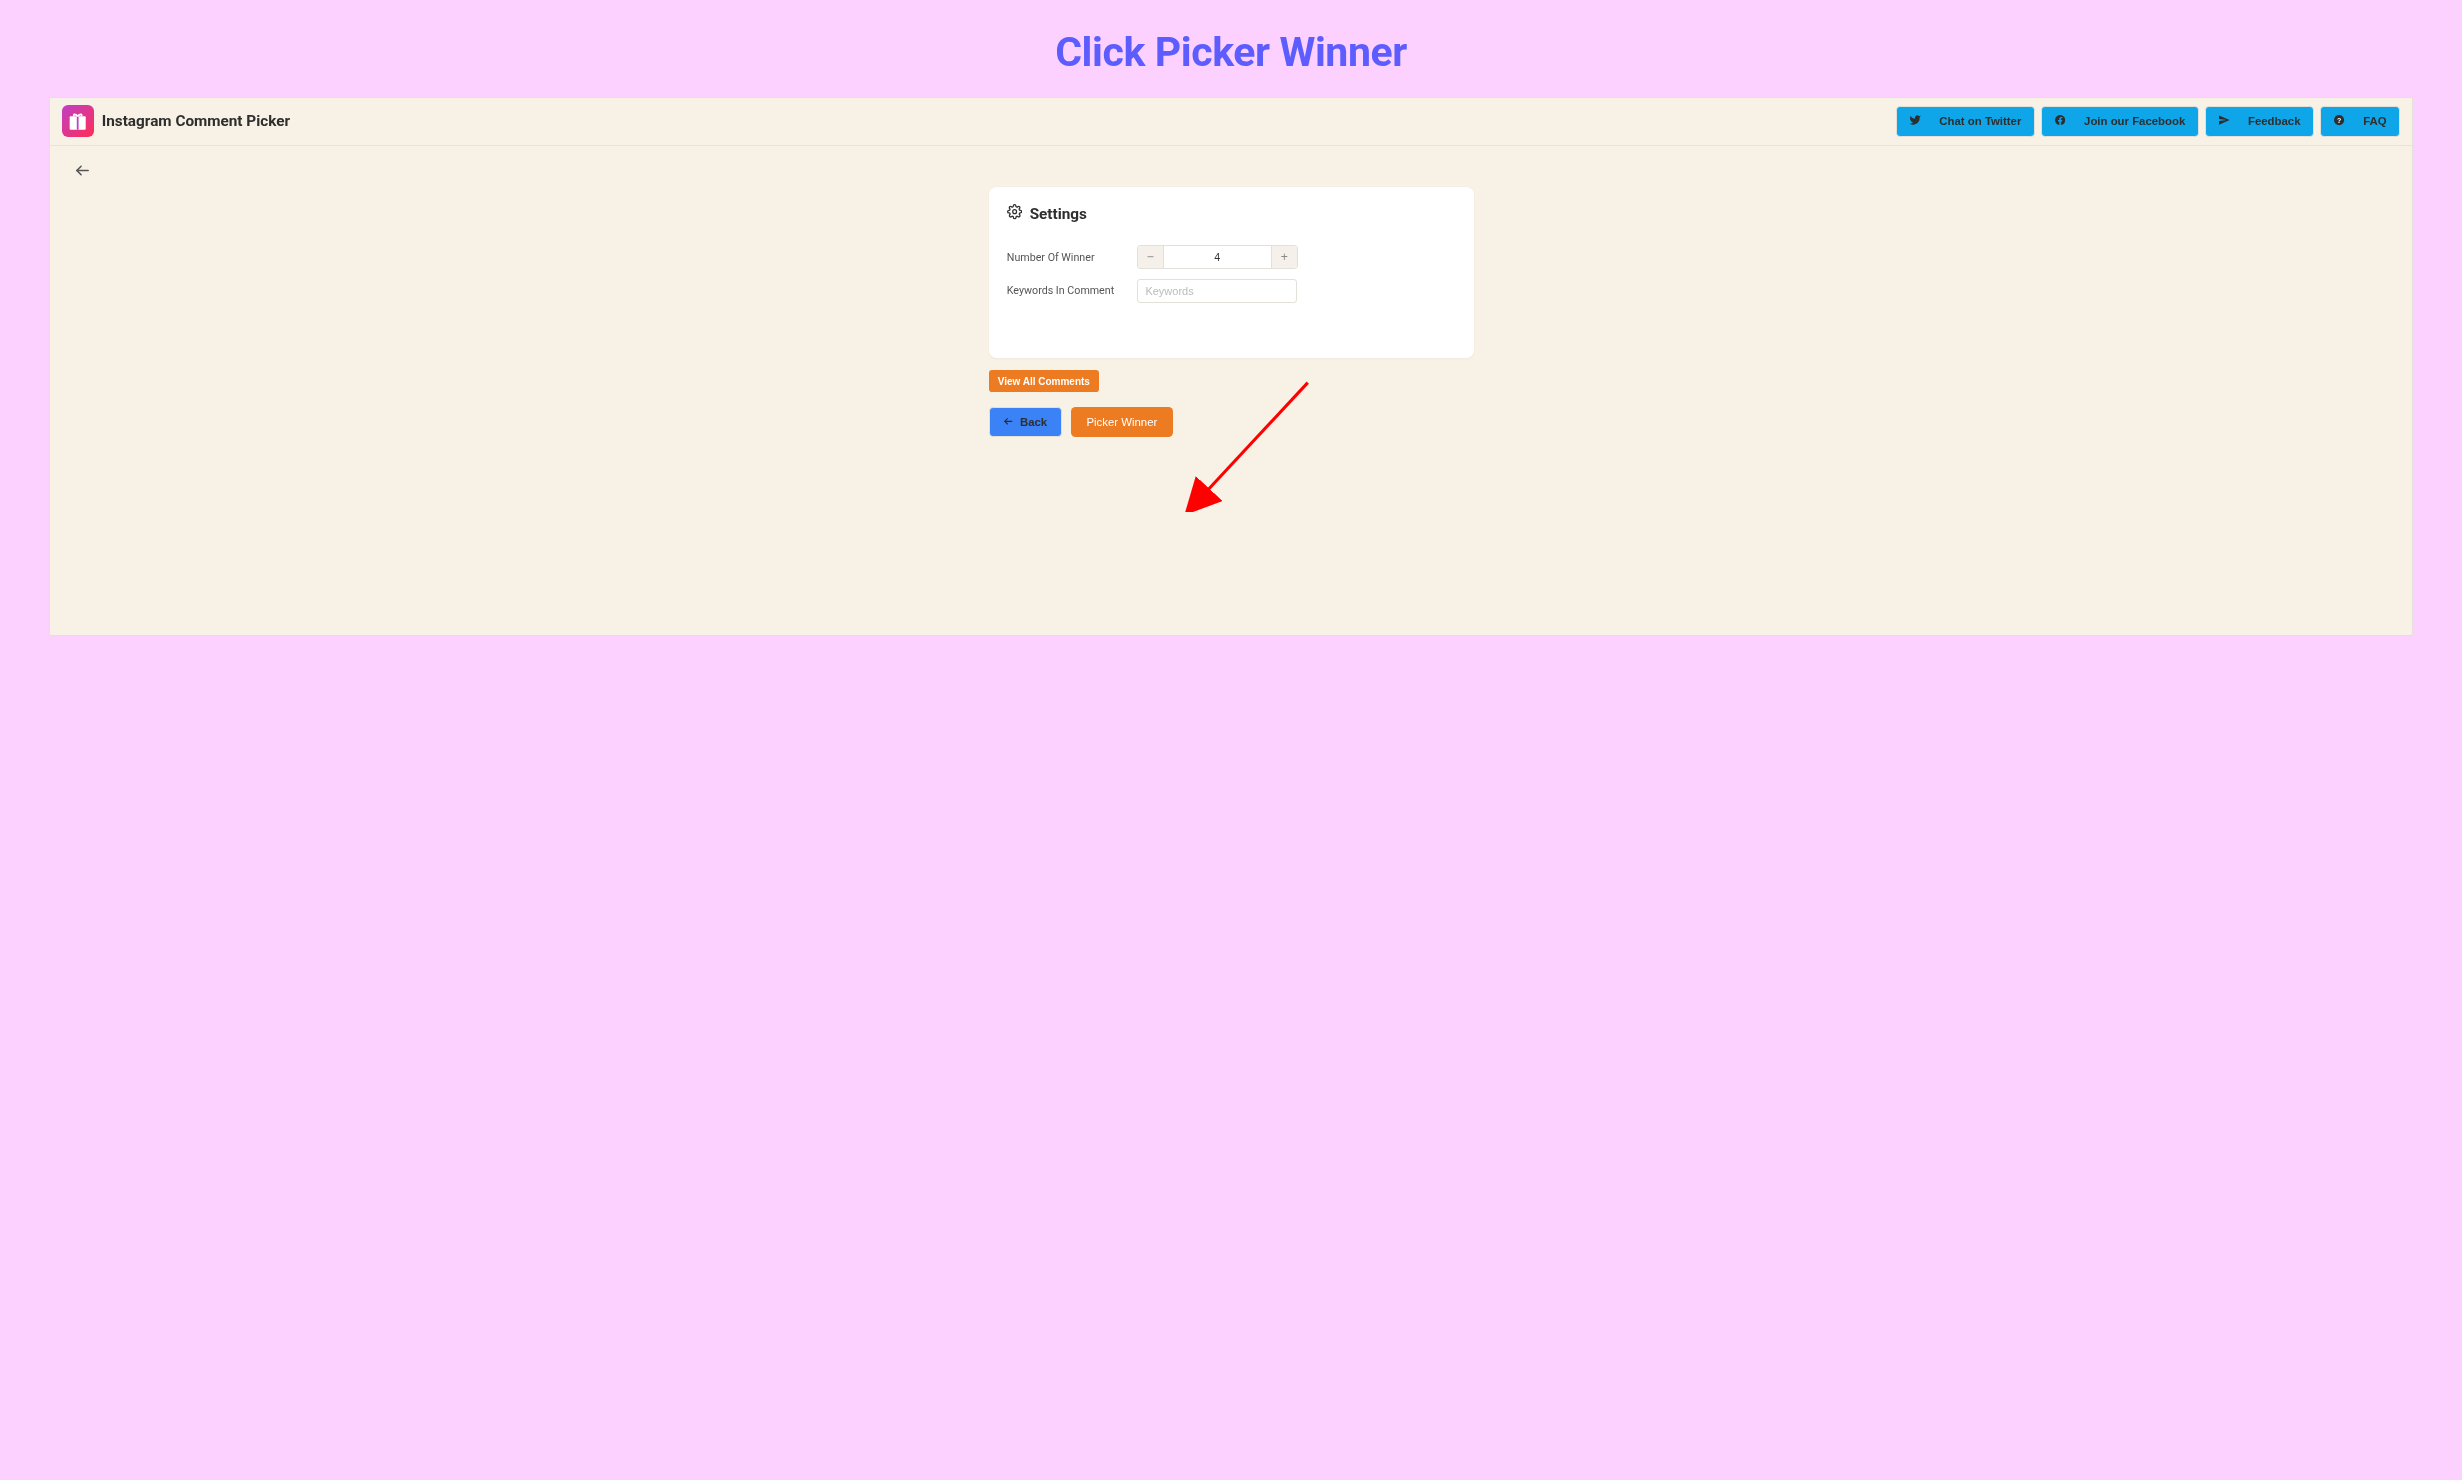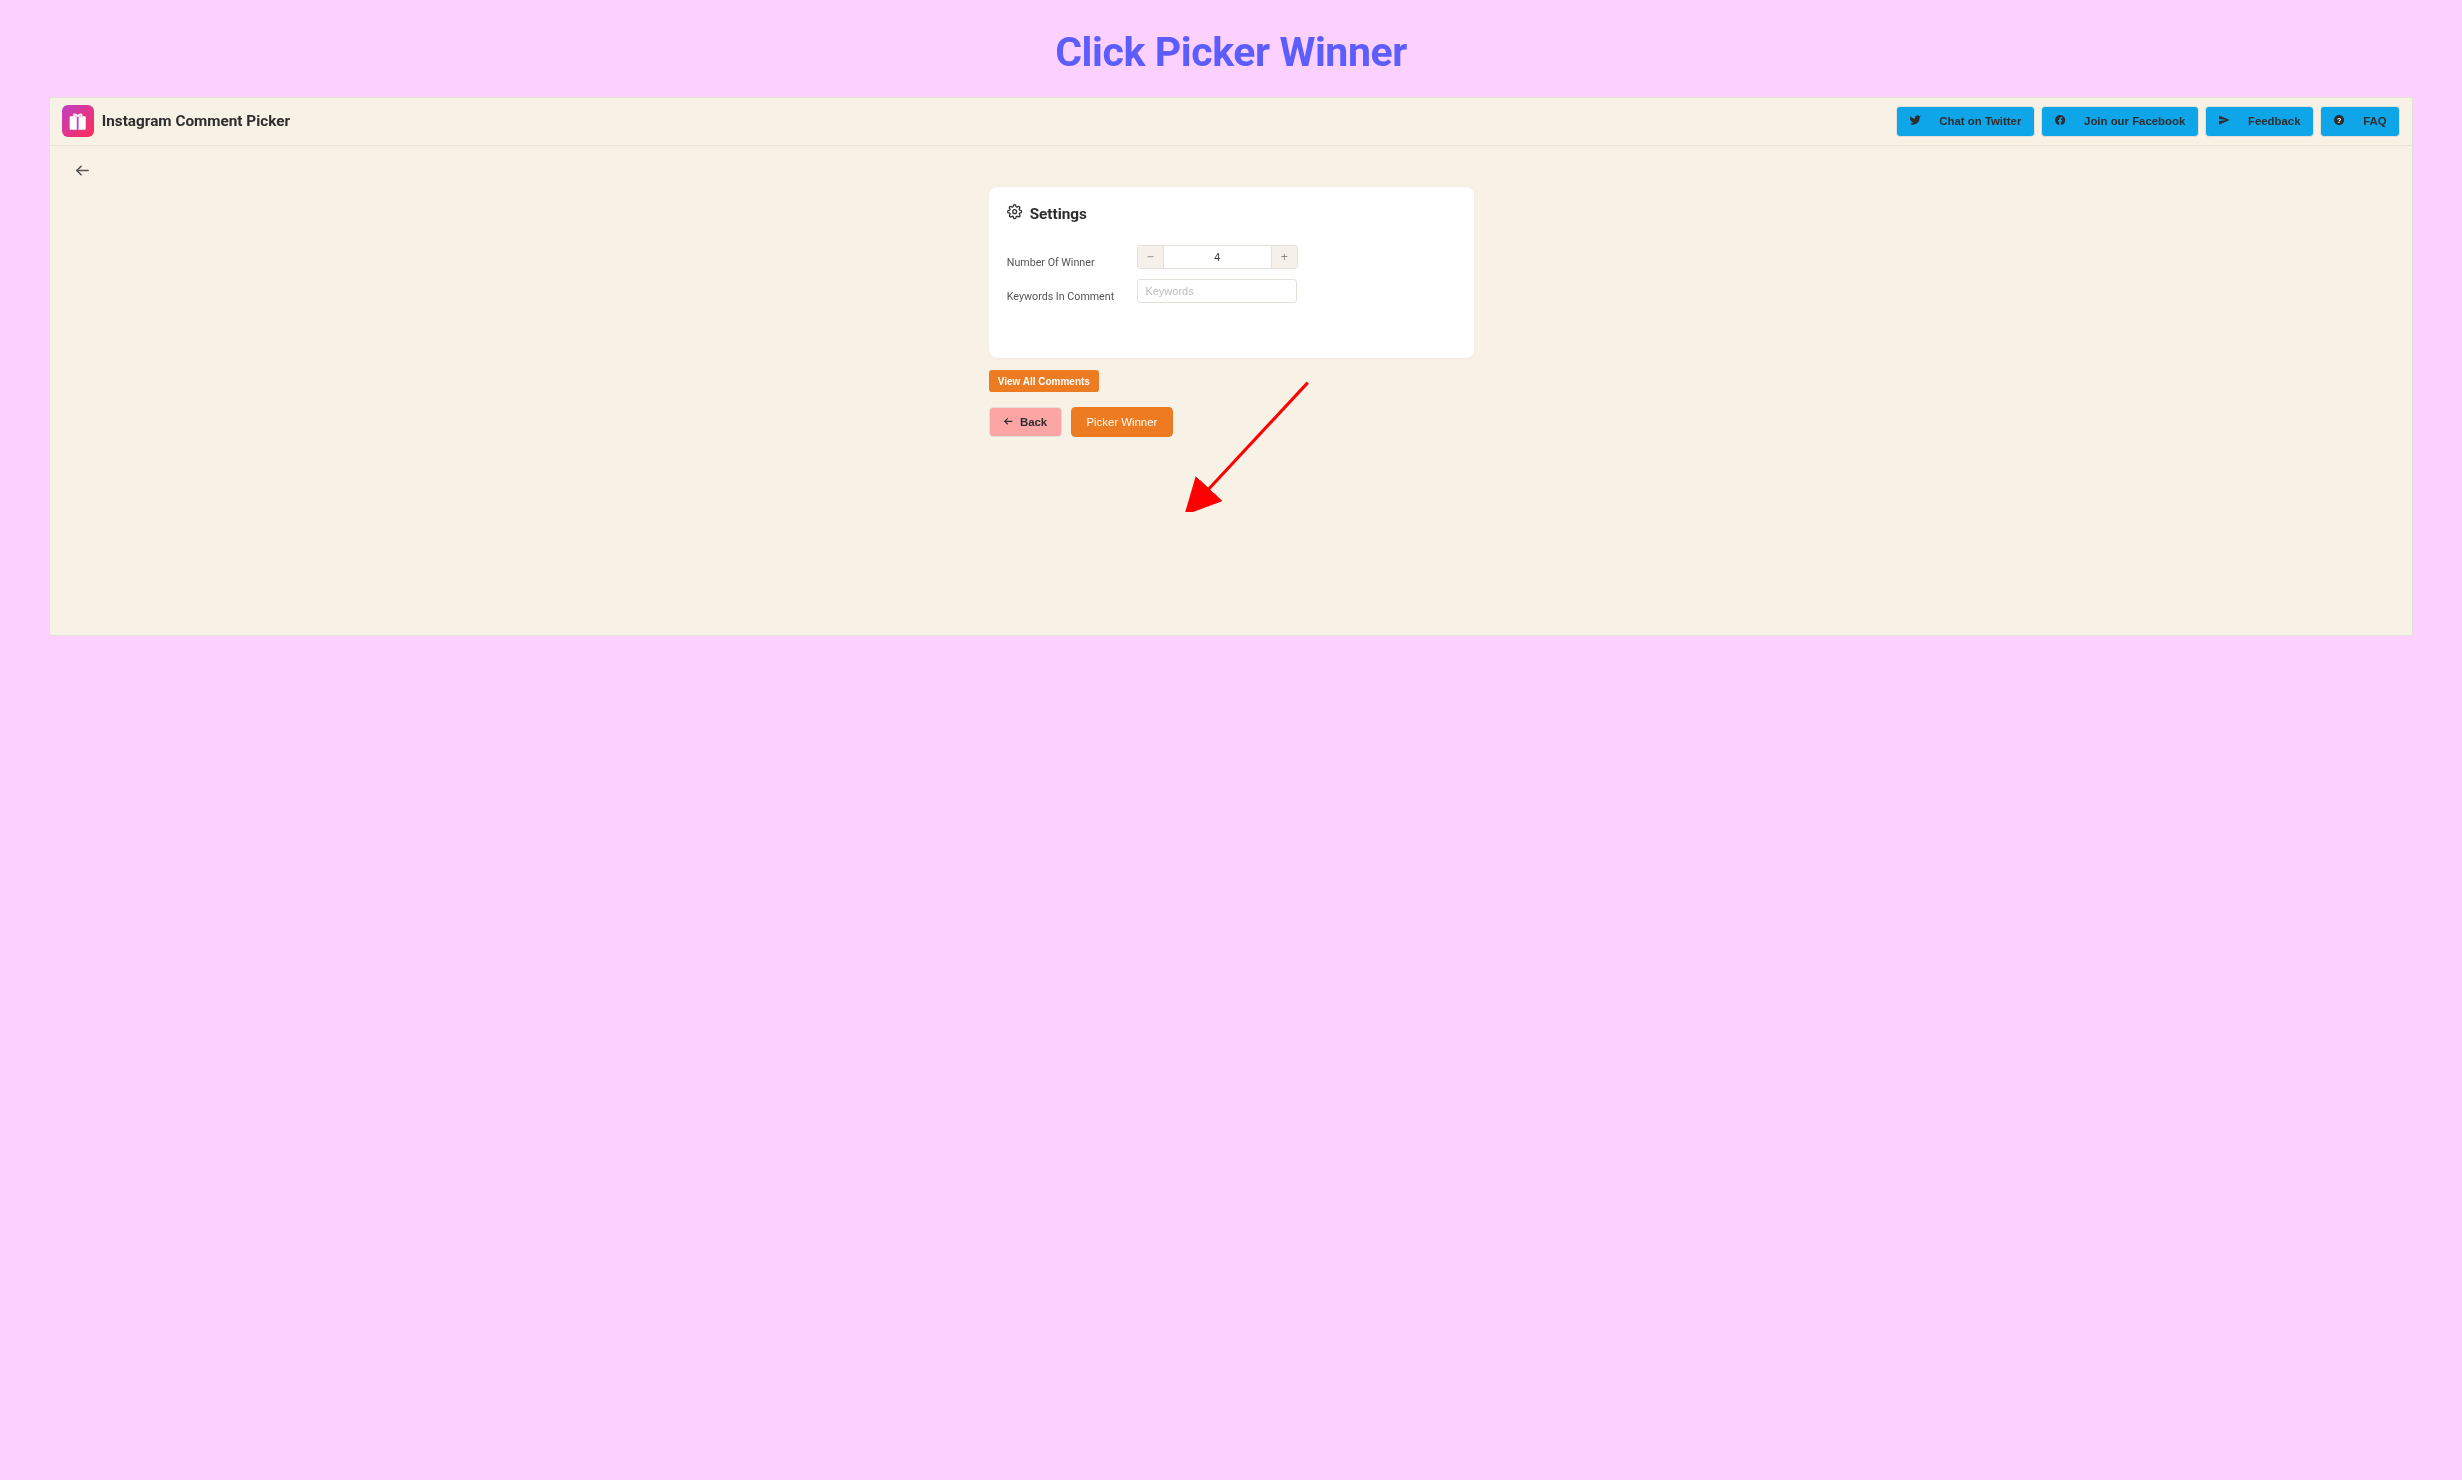--- a/index.html
+++ b/index.html
@@ -22,41 +22,41 @@
     .app-body { position: relative; padding: 13.7px 21.4px 92px 21.4px; min-height: 489px; }
     .back-arrow-top { width: 21.4px; height: 21.4px; display: flex; align-items: center; justify-content: center; color: #555; cursor: pointer; }
     .back-arrow-top svg { width: 17px; height: 17px; }
 
     .center-col { max-width: 485px; margin: 6.1px auto 0 auto; }
 
     .card { background: #fff; border-radius: 7.6px; padding: 17px 18.3px 46px 18.3px; box-shadow: 0 0.8px 2.3px rgba(0,0,0,0.04); }
     .card-title { display: flex; align-items: center; gap: 7.6px; font-size: 15.3px; font-weight: 700; color: #2e2e2e; margin-bottom: 21.4px; text-align: right; }
     .card-title svg { width: 15.3px; height: 15.3px; }
 
-    .form-row { display: flex; align-items: flex-end; margin-bottom: 9.2px; }
+    .form-row { display: flex; align-items: center; margin-bottom: 9.2px; }
     .form-label { width: 130px; font-size: 10.7px; color: #555; }
 
     .stepper { display: flex; border: 0.8px solid #e2e0d8; border-radius: 3.1px; overflow: hidden; height: 24.4px; }
     .stepper button { width: 26px; background: #f5f1ea; border: none; color: #888; font-size: 12.2px; cursor: pointer; display: flex; align-items: center; justify-content: center; }
     .stepper .stepper-minus { border-right: 0.8px solid #e2e0d8; }
     .stepper .stepper-plus  { border-left: 0.8px solid #e2e0d8; }
     .stepper input { width: 107px; border: none; text-align: center; font-size: 10.7px; color: #333; outline: none; }
 
     .text-input { width: 160px; height: 24.4px; border: 0.8px solid #e2e0d8; border-radius: 3.1px; padding: 0 7.6px; font-size: 11px; color: #333; }
     .text-input::placeholder { color: #bbb; }
 
     .checklist { margin-top: 13.7px; display: flex; flex-direction: column; gap: 10.7px; }
     .check-row { display: flex; align-items: center; gap: 7.6px; font-size: 10.7px; color: #666; }
     .chk { appearance: none; width: 12.2px; height: 12.2px; border: 0.8px solid #d7d2c5; border-radius: 2.3px; cursor: pointer; }
 
     .below-card { margin-top: 12.2px; }
     .btn-small-orange { background: #ed7b22; color: #fff; border: none; border-radius: 3.1px; padding: 5.3px 9.2px; font-size: 10px; font-weight: 600; cursor: pointer; }
 
     .action-row { display: flex; gap: 9.2px; margin-top: 15.3px; }
-    .btn-back { background: #fca5a5; border: 0.8px solid #e2e0d8; border-radius: 4.6px; padding: 7.6px 13.7px; font-size: 11.4px; font-weight: 600; color: #2e2e2e; display: flex; align-items: center; gap: 6.1px; cursor: pointer; }
+    .btn-back { background: #3b82f6; border: 0.8px solid #e2e0d8; border-radius: 4.6px; padding: 7.6px 13.7px; font-size: 11.4px; font-weight: 600; color: #2e2e2e; display: flex; align-items: center; gap: 6.1px; cursor: pointer; }
     .btn-back svg { width: 10.7px; height: 10.7px; }
     .btn-primary { background: #ed7b22; color: #fff; border: none; border-radius: 4.6px; padding: 7.6px 15.3px; font-size: 11.4px; font-weight: 400; cursor: pointer; }
 
     .arrow-annotation { position: absolute; pointer-events: none; }
   </style>
 </head>
 <body>
 
 <div class="stage">
   <h1 class="banner-title">Click Picker Winner</h1>

